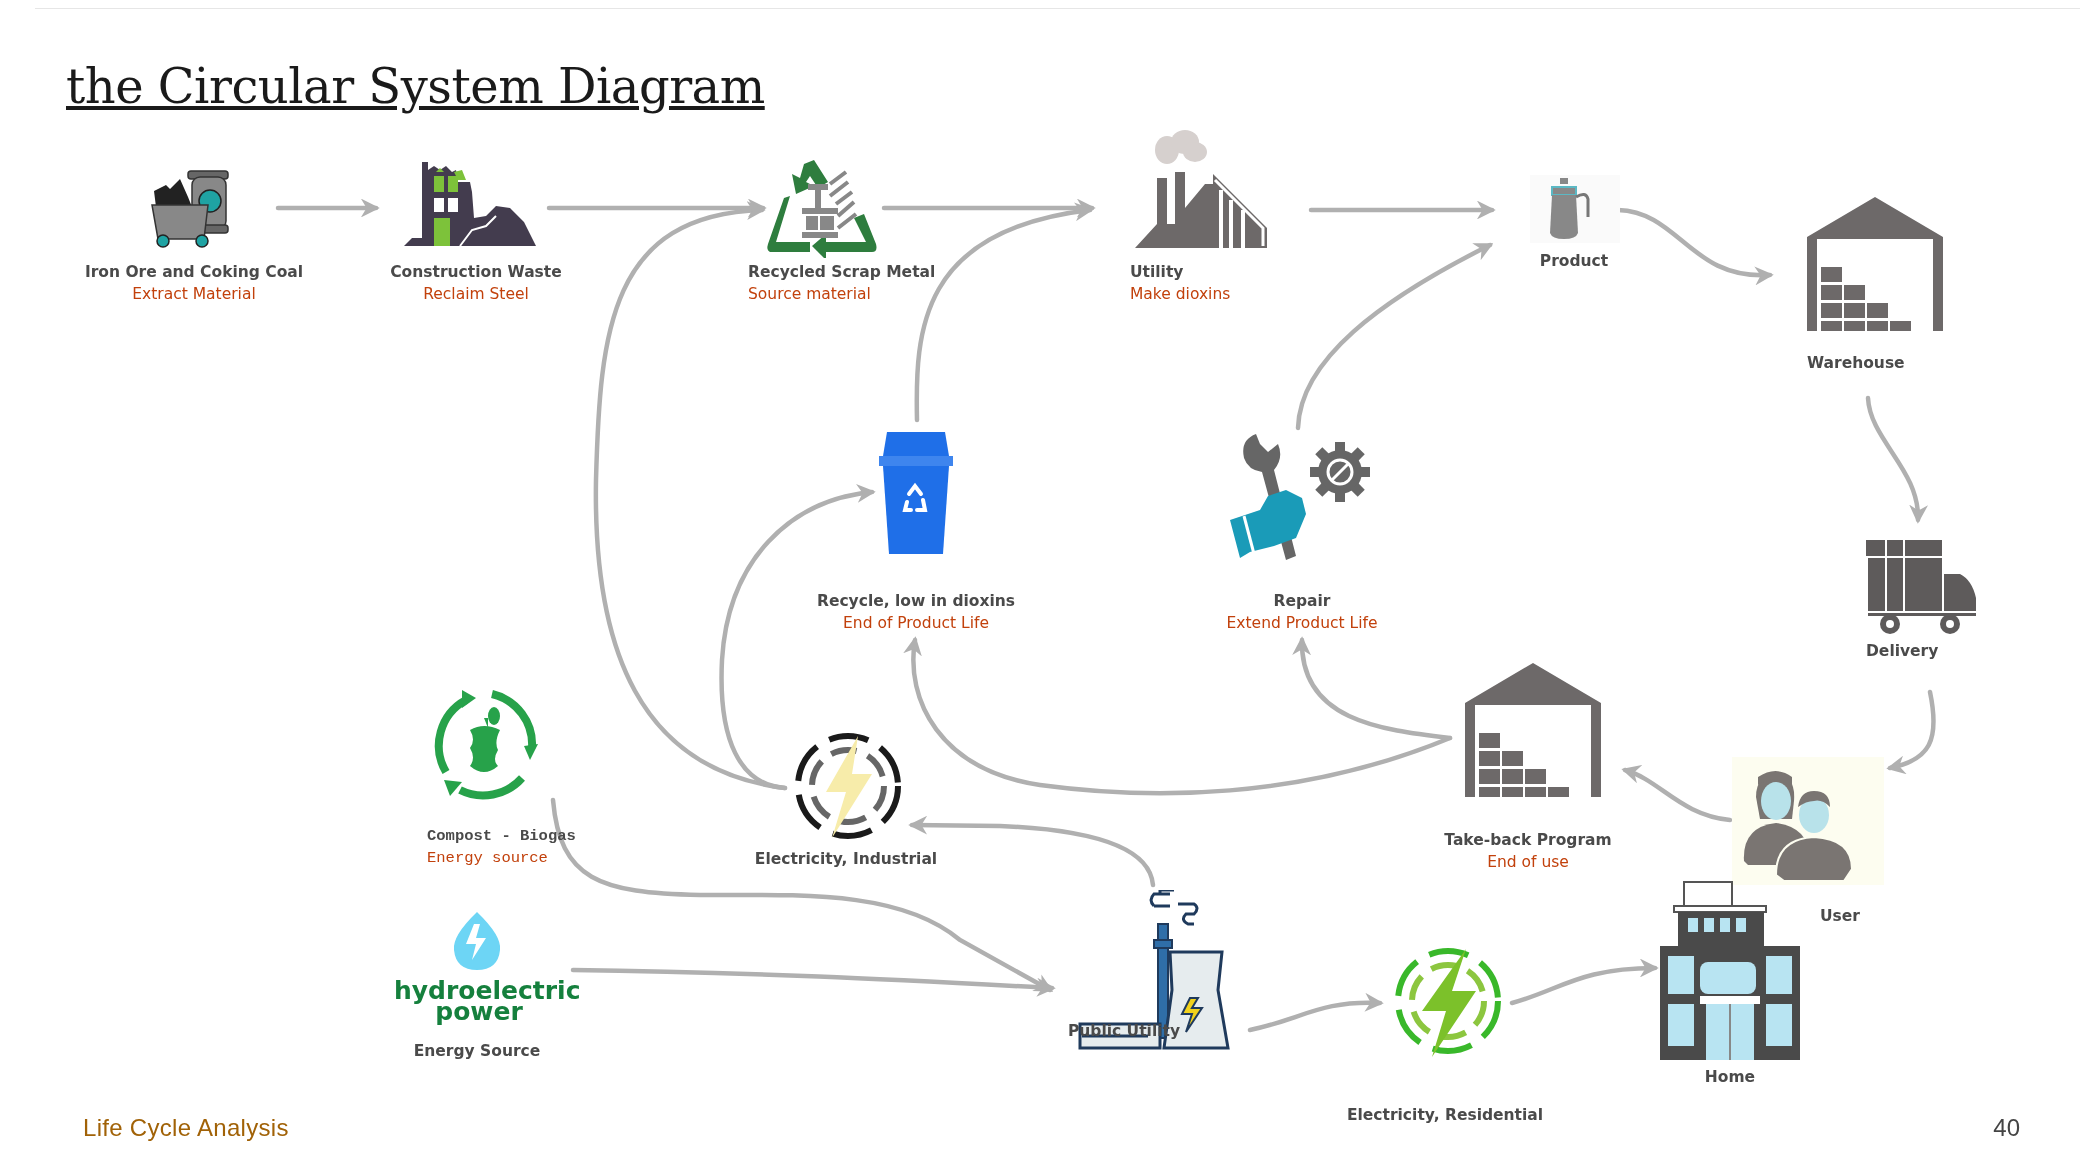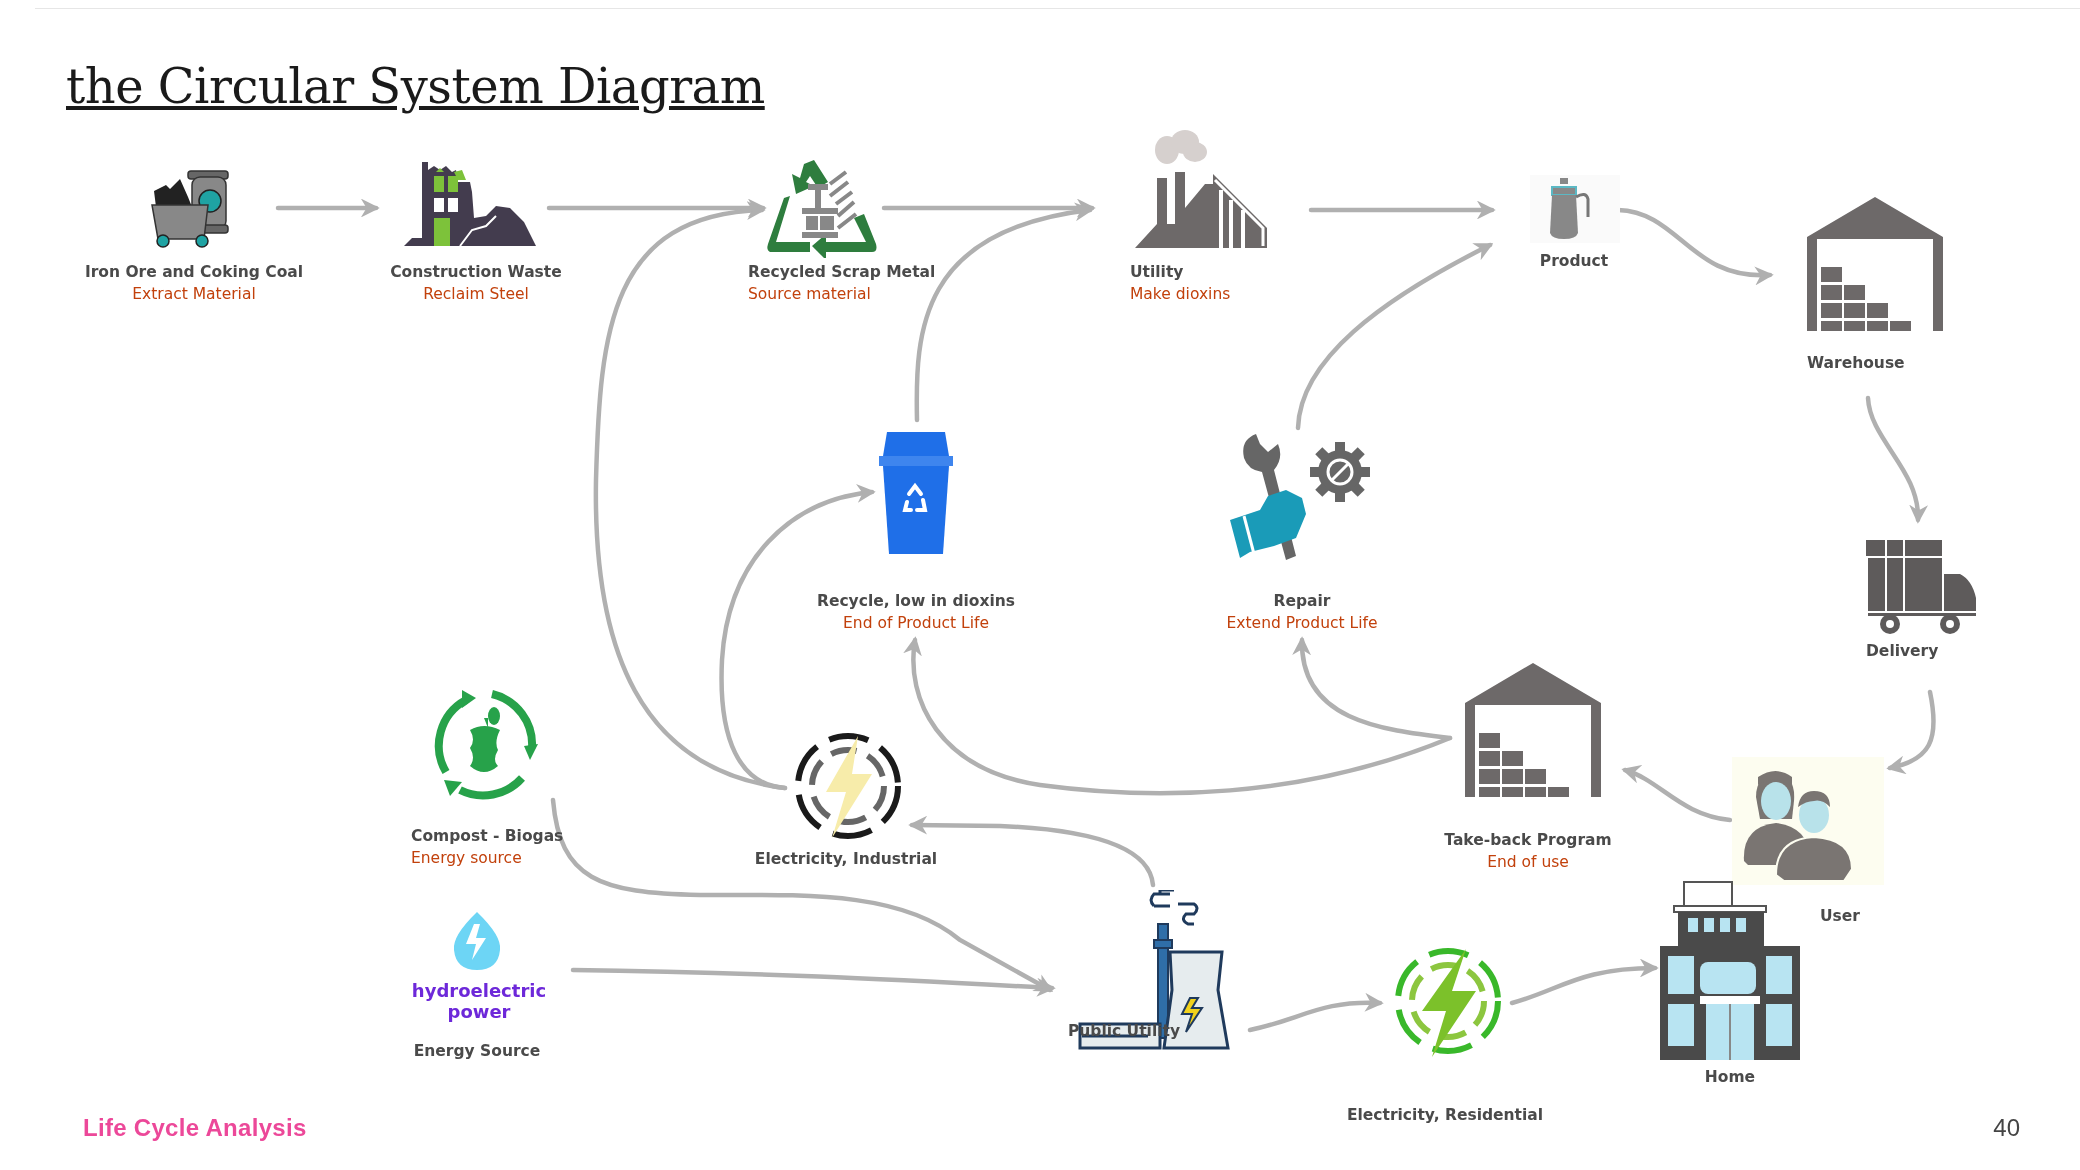--- a/index.html
+++ b/index.html
@@ -6,23 +6,23 @@
   body{width:2080px;height:1170px;position:relative;overflow:hidden;font-family:"DejaVu Sans","Liberation Sans",sans-serif;color:#4a4a4a;}
   .topline{position:absolute;left:35px;right:0;top:8px;height:1px;background:#e6e6e6;}
   .title{position:absolute;left:66px;top:58px;font-family:"DejaVu Serif","Liberation Serif",serif;font-size:48px;color:#1a1a1a;letter-spacing:-0.5px;text-decoration:underline;}
   .node{position:absolute;}
   .icon{position:absolute;}
   .lbl{position:absolute;white-space:nowrap;line-height:22px;}
   .lbl .t{display:block;font-weight:bold;font-size:15.5px;color:#4a4a4a;}
   .lbl .s{display:block;font-size:15.5px;color:#c2410c;}
   .c{text-align:center;transform:translateX(-50%);}
   svg.arrows{position:absolute;left:0;top:0;width:2080px;height:1170px;}
-  .footer-left{position:absolute;left:83px;top:1114px;font-size:24px;color:#ec4899;font-weight:700;font-family:"Liberation Sans",sans-serif;letter-spacing:0.3px;}
+  .footer-left{position:absolute;left:83px;top:1114px;font-size:24px;color:#a16207;font-weight:400;font-family:"Liberation Sans",sans-serif;letter-spacing:0.3px;}
   .footer-right{position:absolute;right:60px;top:1114px;font-size:24px;color:#444;font-family:"Liberation Sans",sans-serif;}
-  .hydro-text{position:absolute;font-family:"DejaVu Sans",sans-serif;font-weight:bold;color:#6d28d9;text-align:center;line-height:21px;font-size:18px;}
+  .hydro-text{position:absolute;font-family:"DejaVu Sans",sans-serif;font-weight:bold;color:#15803d;text-align:center;line-height:21px;font-size:25px;}
 </style>
 </head>
 <body>
 
 <div class="topline"></div>
 <div class="title">the Circular System Diagram</div>
 
 <svg class="arrows" viewBox="0 0 2080 1170">
   <defs>
     <marker id="ah" viewBox="0 0 10 10" refX="8" refY="5" markerWidth="4.2" markerHeight="4.2" orient="auto-start-reverse">
@@ -264,21 +264,21 @@
     </g>
     <g fill="#27a24a">
       <path d="M36,4 L50,12 L36,22 Z"></path>
         <path d="M98,60 L112,58 L104,74 Z"></path>
         <path d="M36,96 L24,110 L18,94 Z"></path>
       <path d="M58,32 L62,32 L62,42 Z"></path>
         <ellipse cx="68" cy="30" rx="6" ry="9"></ellipse>
       <path d="M44,44 Q58,36 74,44 Q68,56 72,64 Q66,74 72,80 Q58,92 44,80 Q50,72 44,62 Q50,54 44,44 Z"></path>
     </g>
   </svg>
-  <div class="lbl" style="left:411px;top:825px;">
+  <div class="lbl" style="left:427px;top:825px;font-family:Liberation Mono, monospace;">
     <span class="t">Compost - Biogas</span>
     <span class="s">Energy source</span>
   </div>
 </div>
 
 <div class="node">
   <svg class="icon" style="left:452px;top:912px;" width="50" height="60" viewBox="0 0 50 60">
     <path d="M25,0 Q50,24 48,38 Q46,58 25,58 Q4,58 2,38 Q0,24 25,0 Z" fill="#6dd5f5"></path>
     <path d="M22,12 L14,32 L24,32 L20,48 L34,26 L24,26 L28,12 Z" fill="#fff"></path>
   </svg>

